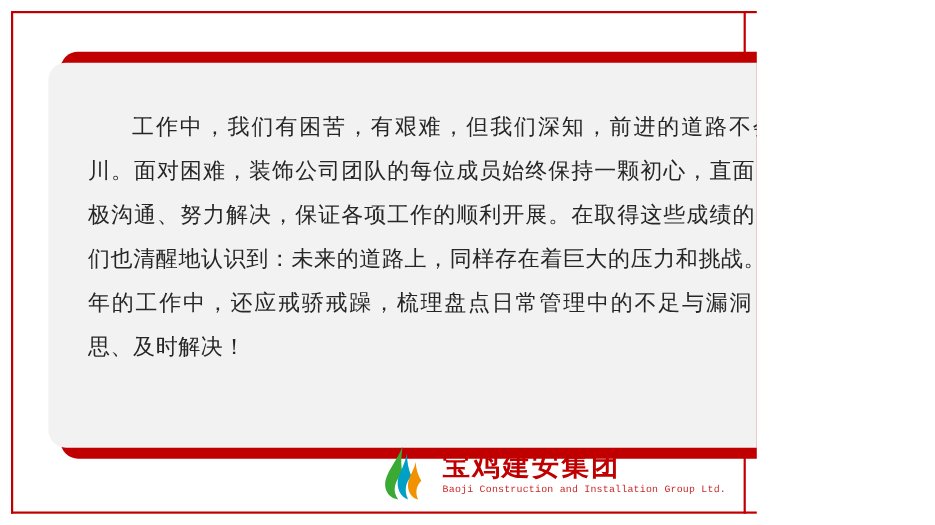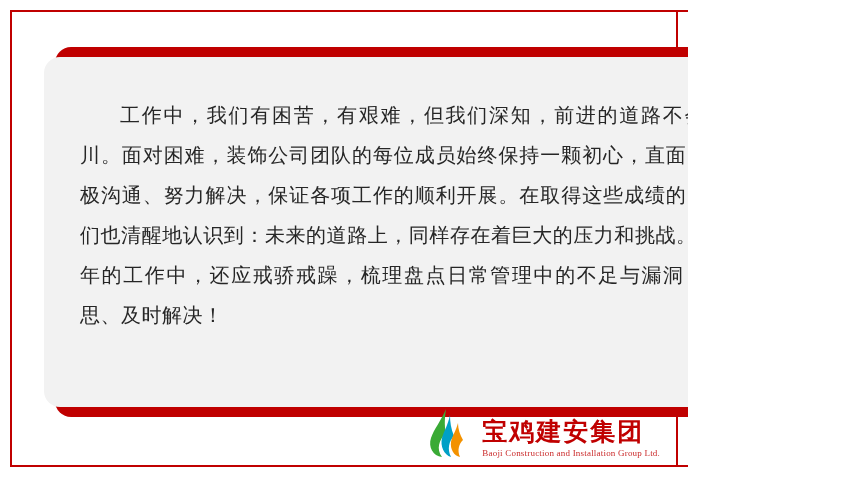--- a/index.html
+++ b/index.html
@@ -65,21 +65,21 @@
     text-justify: inter-ideograph;
     text-indent: 40px;
     white-space: pre-wrap;
   }
   
   .logo {
     position: absolute;
     right: 28px;
     bottom: 18px;
     display: flex;
-    align-items: flex-end;
+    align-items: center;
     height: 58px;
   }
   .logo-mark {
     width: 54px;
     height: 52px;
     position: relative;
     margin-right: 8px;
   }
   .logo-text-wrap {
     display: flex;
@@ -88,21 +88,21 @@
   }
   .logo-cn {
     font-family: "DejaVu Sans", "Liberation Sans", sans-serif;
     font-size: 25px;
     font-weight: bold;
     color: #c00000;
     letter-spacing: 2px;
     line-height: 30px;
   }
   .logo-en {
-    font-family: Liberation Serif, serif;
+    font-family: Liberation Mono, monospace;
     font-size: 9px;
     color: #c00000;
     letter-spacing: 0.2px;
     line-height: 12px;
     opacity: 0.85;
   }
 </style>
 </head>
 <body>
 

